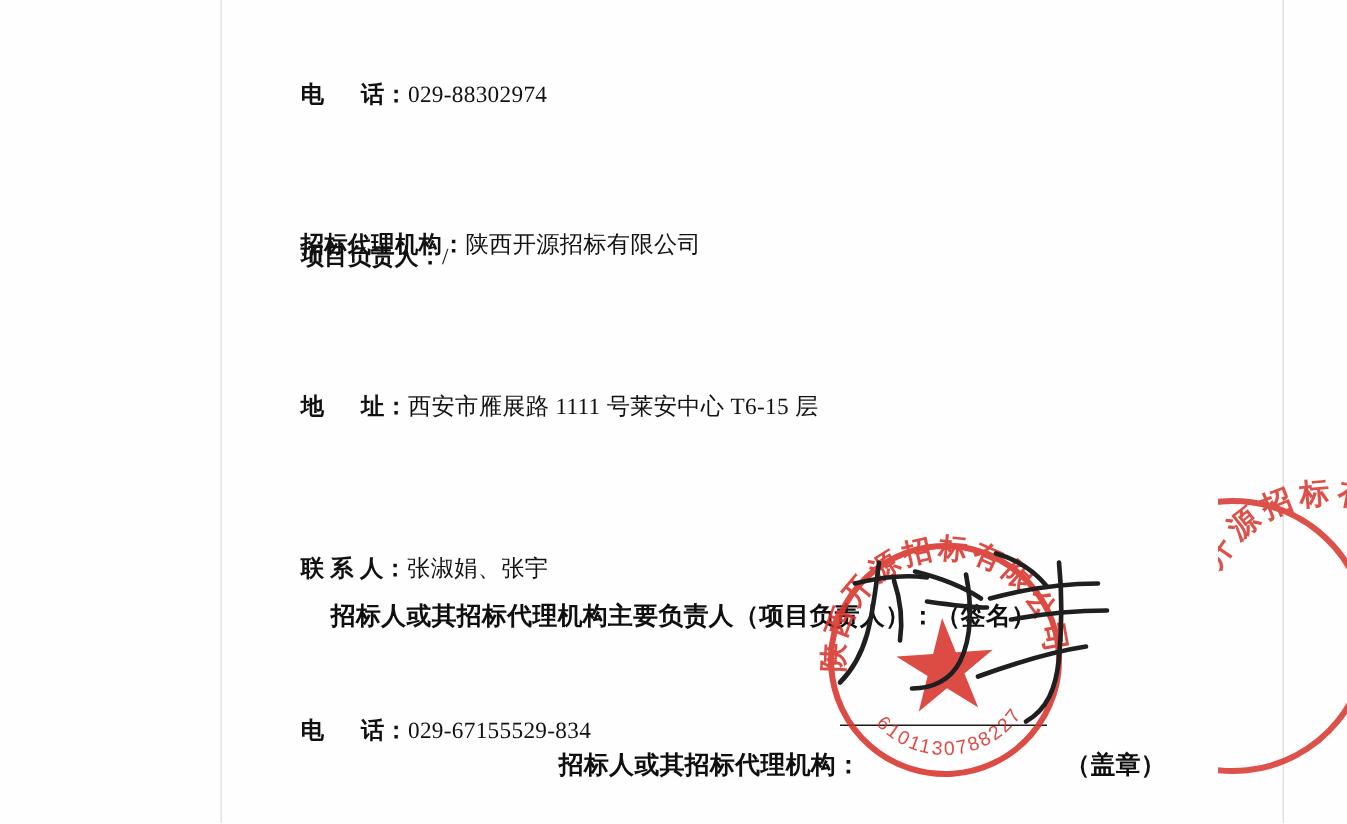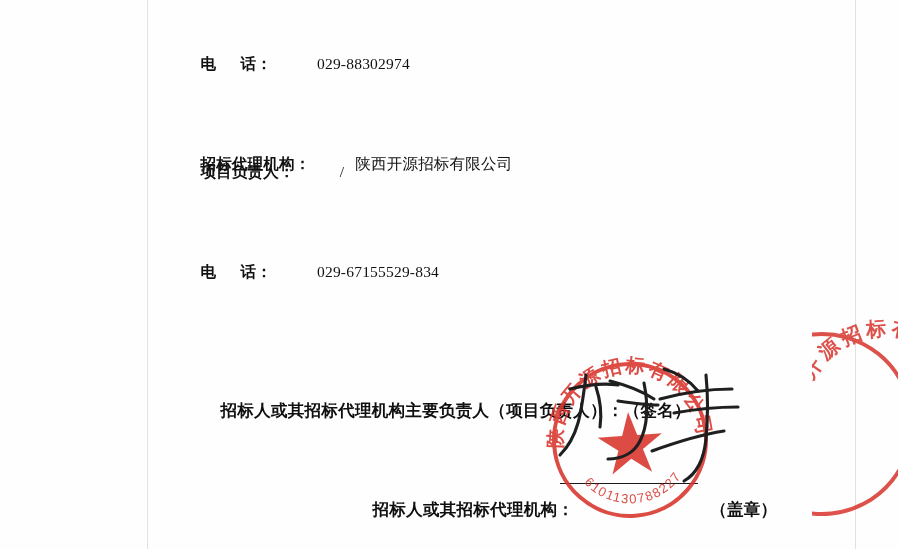--- a/index.html
+++ b/index.html
@@ -46,21 +46,20 @@
     letter-spacing: 0.2px;
     color: #111111;
   }
   .line .lbl {
     display: inline-block;
     white-space: pre;
     font-weight: bold;
   }
   .line .val {
     white-space: pre;
-    margin-left: 45px;
   }
   .gap-small { height: 12px; }
 
   .block-two {
     position: absolute;
     left: 176px;
     top: 110px;
     width: 660px;
   }
 
@@ -145,20 +144,26 @@
       <span class="lbl">电      话：</span><span class="val">029-88302974</span>
     </div>
     <div class="line">
       <span class="lbl">项目负责人：</span><span class="val">/</span>
     </div>
   </div>
 
   <div class="block-two">
     <div class="line">
       <span class="lbl">招标代理机构：</span><span class="val">陕西开源招标有限公司</span>
+    </div>
+    <div class="line">
+      <span class="lbl">地      址：</span><span class="val">西安市雁展路 1111 号莱安中心 T6-15 层</span>
+    </div>
+    <div class="line">
+      <span class="lbl">联 系 人：</span><span class="val">张淑娟、张宇</span>
     </div>
     <div class="line">
       <span class="lbl">电      话：</span><span class="val">029-67155529-834</span>
     </div>
     <div class="gap-small"></div>
 
   </div>
 
   <div class="sign-area">
     <div class="sign-line-1">

